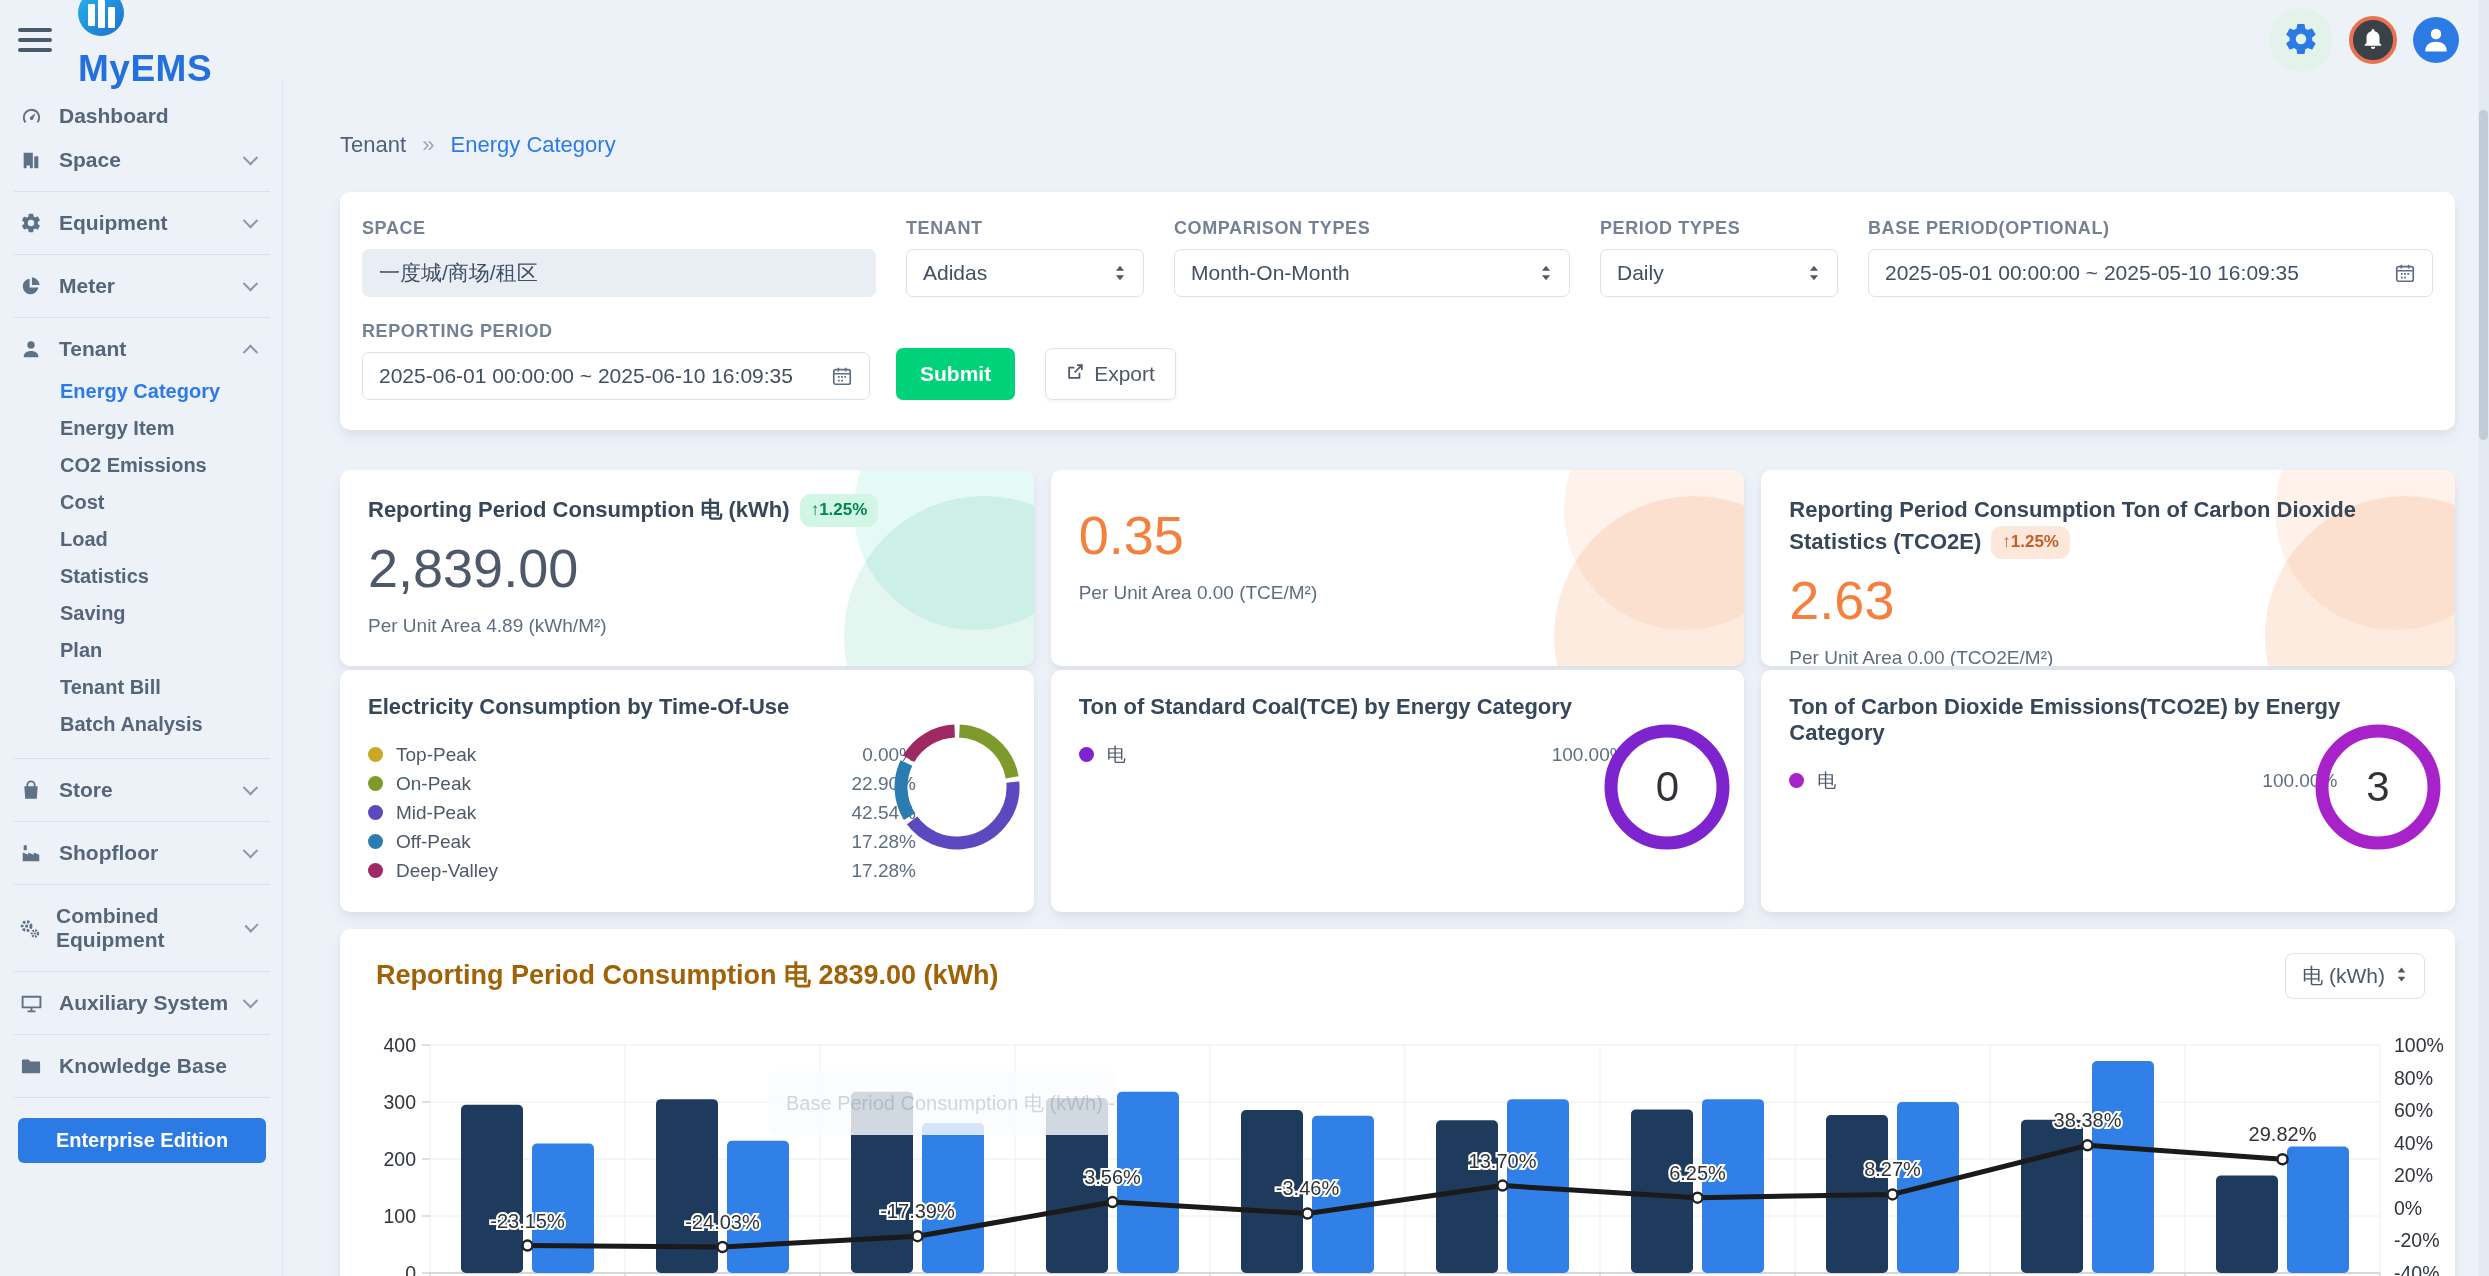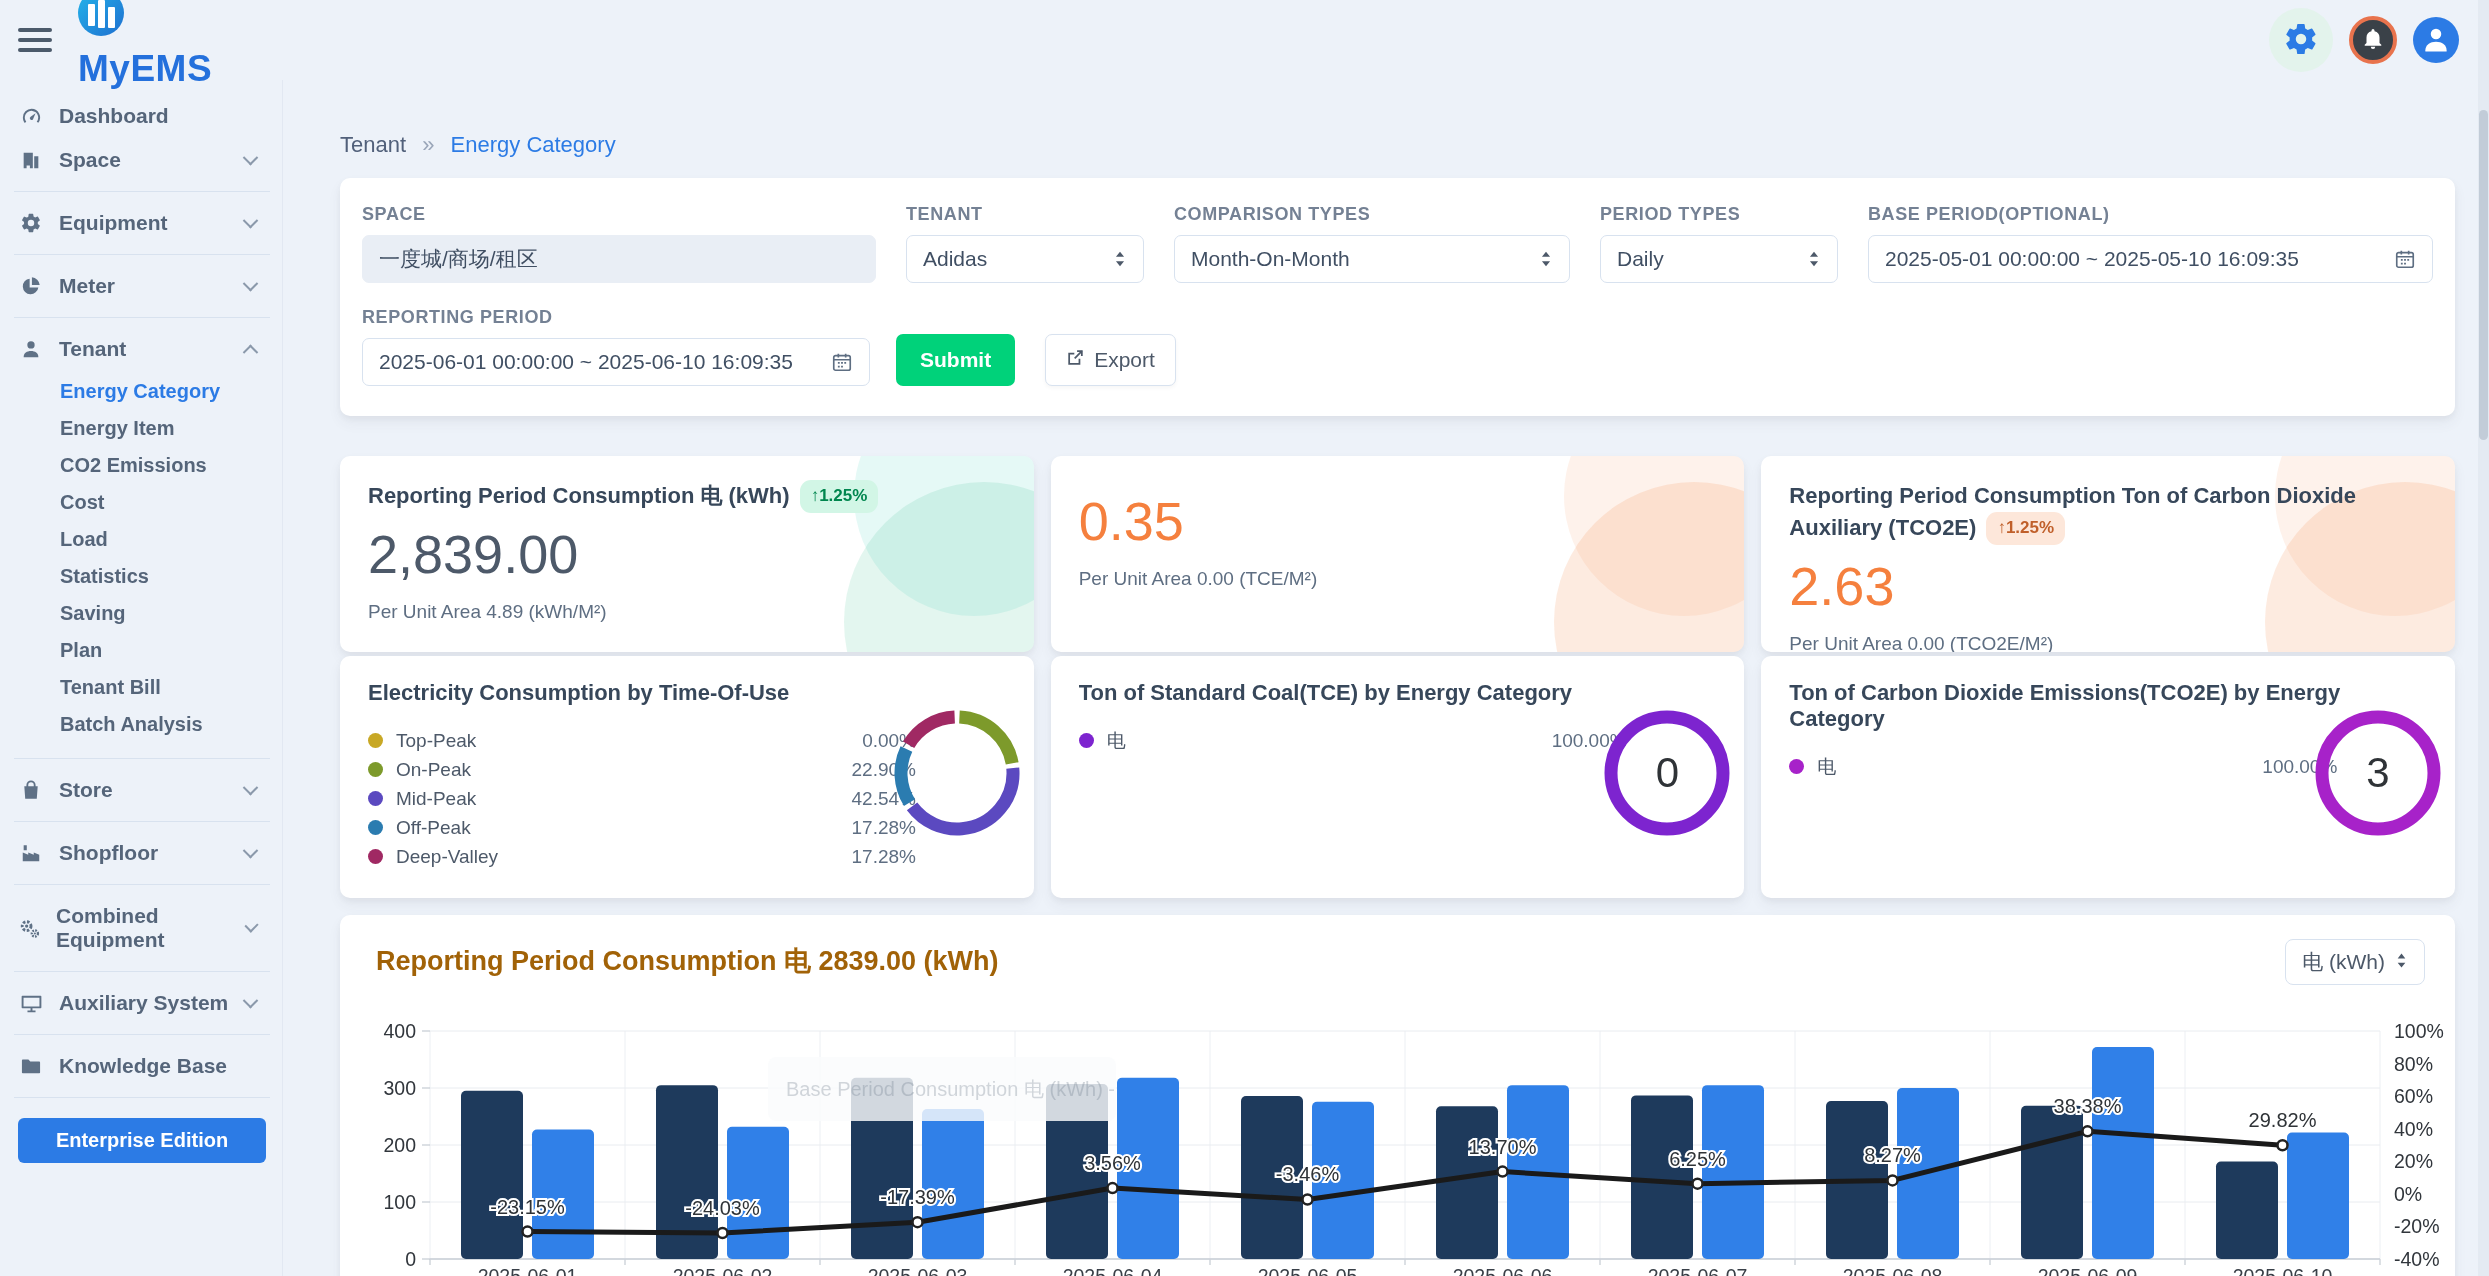--- a/index.html
+++ b/index.html
@@ -37,21 +37,21 @@
   .chev.up { transform:rotate(-135deg) translate(-2px,-2px); }
   .divider { height:1px; background:#d8e2ef; margin:9px 2px; }
   .submenu { padding:2px 0 6px 0; }
   .submenu-item { padding:7px 0 7px 48px; font-size:20px; font-weight:600; color:#55657a; cursor:pointer; }
   .submenu-item.active { color:#2c7be5; }
   .enterprise-btn { display:block; width:248px; margin:20px auto 0; background:#2c7be5; color:#fff;
     border:none; border-radius:6px; font-size:20px; font-weight:bold; padding:11px 0; cursor:pointer;
     font-family:"Liberation Sans", sans-serif; }
 
   
-  .breadcrumb { font-size:22px; margin-bottom:20px; }
+  .breadcrumb { font-size:22px; margin-bottom:34px; }
   .breadcrumb .parent { color:#51607a; }
   .breadcrumb .sep { color:#9aa6b9; margin:0 10px; }
   .breadcrumb .current { color:#2c7be5; cursor:pointer; }
 
   
   .card { background:#fff; border-radius:10px; box-shadow:0 7px 14px rgba(65,69,88,.06), 0 3px 6px rgba(0,0,0,.04); }
 
   
   .filter-card { padding:26px 22px 30px; }
   .frow { display:flex; gap:30px; }
@@ -378,21 +378,21 @@
       </div>
       <div class="card kpi-card kpi-orange">
         <div class="decor a"></div>
         <div class="decor b"></div>
         <div class="kpi-value">0.35</div>
         <div class="kpi-sub">Per Unit Area 0.00 (TCE/M²)</div>
       </div>
       <div class="card kpi-card kpi-orange">
         <div class="decor a"></div>
         <div class="decor b"></div>
-        <div class="kpi-title"><span>Reporting Period Consumption Ton of Carbon Dioxide Auxiliary (TCO2E)</span><span class="badge orange">↑1.25%</span></div>
+        <div class="kpi-title"><span>Reporting Period Consumption Ton of Carbon Dioxide Statistics (TCO2E)</span><span class="badge orange">↑1.25%</span></div>
         <div class="kpi-value">2.63</div>
         <div class="kpi-sub">Per Unit Area 0.00 (TCO2E/M²)</div>
       </div>
     </section>
 
     <section class="grid3b">
       <div class="card donut-card">
         <div class="donut-title">Electricity Consumption by Time-Of-Use</div>
         <div class="legend">
           <div class="legend-row">

